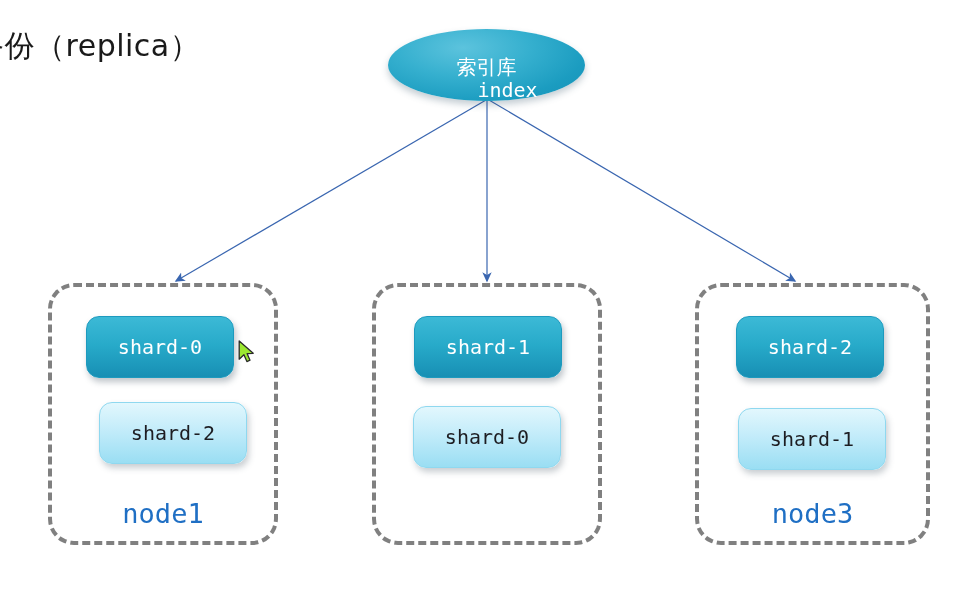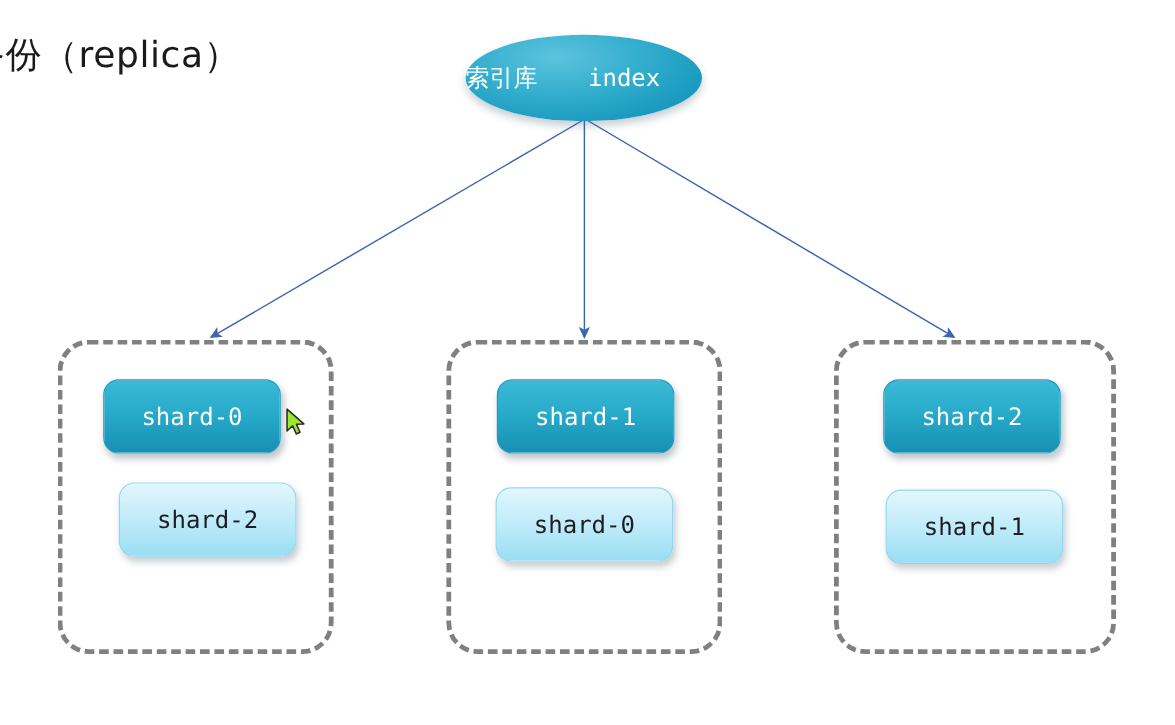--- a/index.html
+++ b/index.html
@@ -47,23 +47,23 @@
     position: absolute;
     left: 388px;
     top: 29px;
     width: 197px;
     height: 72px;
     border-radius: 50%;
     background: radial-gradient(ellipse at 38% 26%,
                 #5cc3dd 0%, #36b0cf 38%, #1b9cc0 72%, #1790b6 100%);
     box-shadow: 0 4px 7px rgba(60,90,110,0.30);
     display: flex;
-    flex-direction: row;
+    flex-direction: column;
     align-items: center;
-    justify-content: flex-start;
+    justify-content: flex-end;
     line-height: 1.12;
   }
   .index-ellipse .cn {
     font-family: "DejaVu Sans", "Liberation Sans", sans-serif;
     font-size: 20px;
     color: #ffffff;
   }
   .index-ellipse .en {
     font-family: "DejaVu Sans Mono", "Liberation Mono", monospace;
     font-size: 20px;
@@ -144,29 +144,31 @@
   </svg>
 
   <div class="index-ellipse">
     <span class="cn">索引库</span>
     <span class="en">index</span>
   </div>
 
   <div class="node" style="left:48px; top:283px; width:230px; height:262px;">
     <div class="shard primary" style="left:34px; top:29px; width:148px; height:62px;">shard-0</div>
     <div class="shard replica" style="left:47px; top:115px; width:148px; height:62px;">shard-2</div>
+    <div class="node-label">node1</div>
   </div>
 
   <div class="node" style="left:372px; top:283px; width:230px; height:262px;">
     <div class="shard primary" style="left:38px; top:29px; width:148px; height:62px;">shard-1</div>
     <div class="shard replica" style="left:37px; top:119px; width:148px; height:62px;">shard-0</div>
   </div>
 
   <div class="node" style="left:695px; top:283px; width:235px; height:262px;">
     <div class="shard primary" style="left:37px; top:29px; width:148px; height:62px;">shard-2</div>
     <div class="shard replica" style="left:39px; top:121px; width:148px; height:62px;">shard-1</div>
+    <div class="node-label">node3</div>
   </div>
 
   <svg class="cursor" viewBox="0 0 18 24" xmlns="http://www.w3.org/2000/svg">
     <path d="M1.2,1 L1.2,19.2 L5.9,14.8 L8.9,21.6 L12.0,20.2 L9.1,13.6 L15.2,13.3 Z" fill="#9ce830" stroke="#2b2b2b" stroke-width="1.3" stroke-linejoin="round"></path>
   </svg>
 
 </div>
 
 </body></html>

